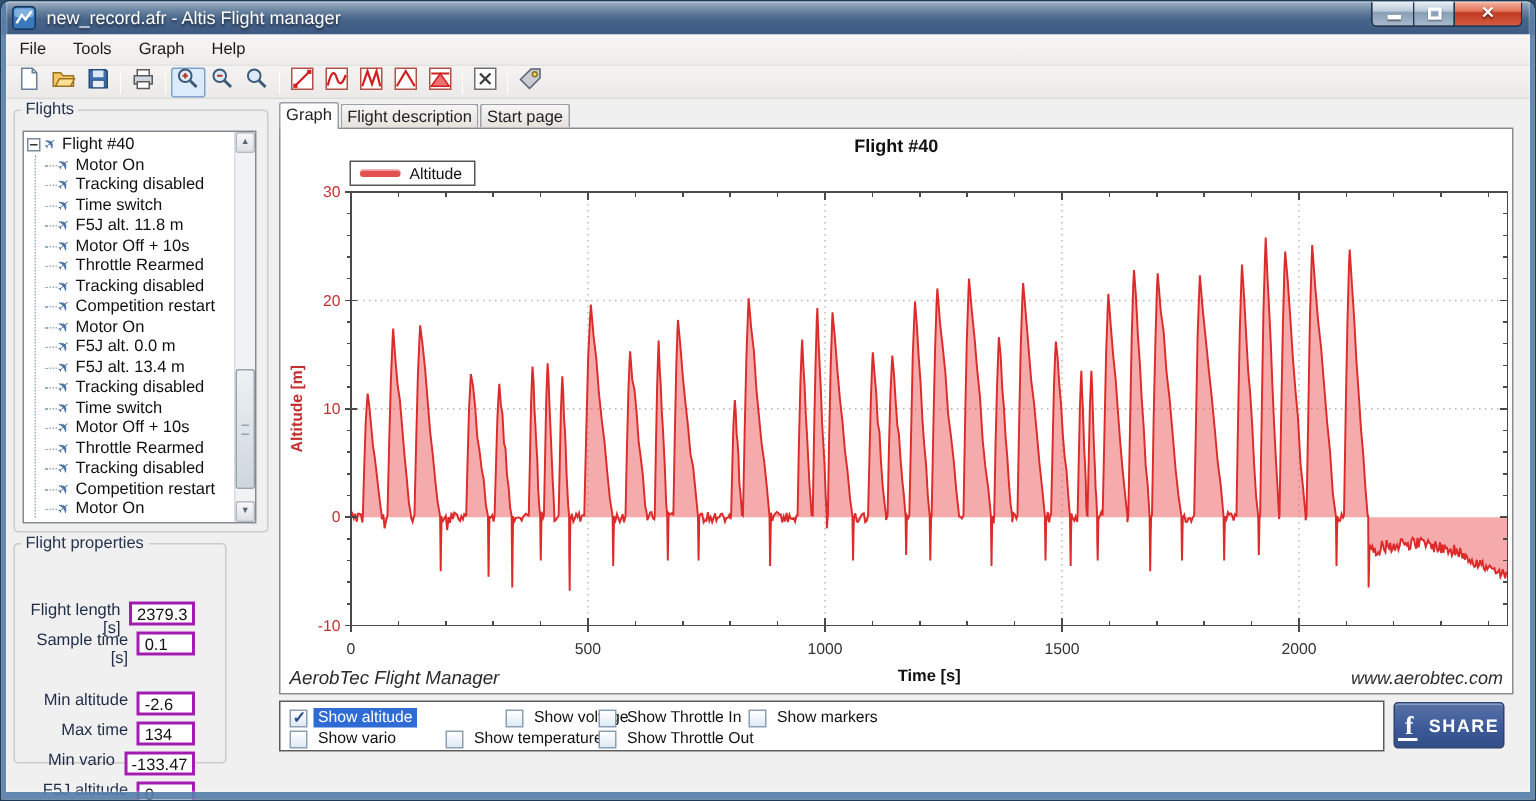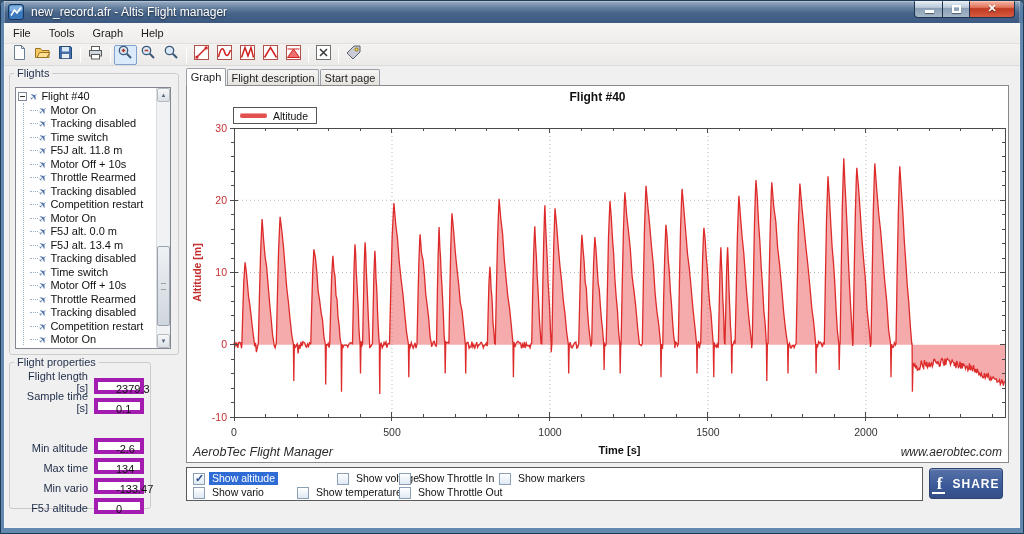--- a/index.html
+++ b/index.html
@@ -65,24 +65,24 @@
   .sb { position:absolute; right:0; top:0; bottom:0; width:14px; background:#f0f2f4; border-left:1px solid #d8dbdf; }
   .sb-btn { position:absolute; left:0; width:13px; height:14px; border:1px solid #b5bac1; border-radius:2px;
     background:linear-gradient(#f7f8fa,#dce0e5); font-size:6px; color:#56677a; text-align:center; line-height:13px; }
   .sb-up { top:0; } .sb-down { bottom:0; }
   .sb-thumb { position:absolute; left:0; top:158px; width:13px; height:80px; border:1px solid #9aa4ae;
     border-radius:2px; background:linear-gradient(#eef1f4,#cfd6dd); }
   .sb-thumb::after { content:""; position:absolute; left:3px; right:3px; top:50%; height:5px; margin-top:-3px;
     border-top:1px solid #98a2ac; border-bottom:1px solid #98a2ac; }
 
   .fs-props { left:8px; top:355px; width:142px; height:153px; }
-  .prop-row { position:absolute; left:4px; right:6px; height:16px; display:flex; align-items:flex-end; }
+  .prop-row { position:absolute; left:4px; right:20px; height:16px; display:flex; align-items:flex-start;margin-top:23px; }
   .prop-label { width:106px; text-align:right; font-size:11px; color:#1f2c48; padding-right:6px; }
-  .prop-field { width:50px; height:16px; background:#fff; border:4px solid #a21caf; font-size:11px;
-    color:#111; padding:1px 18px; line-height:13px; }
+  .prop-field { width:50px; height:16px; background:#fff; border:2px solid #a21caf; font-size:11px;
+    color:#111; padding:1px 3px; line-height:13px; }
 
   
   .tabstrip { position:absolute; left:185px; top:67px; height:18px; }
   .tab { position:absolute; top:1px; height:16px; font-size:11px; color:#222; text-align:center;
     border:1px solid #9b9fa8; border-bottom:none; border-radius:2px 2px 0 0; padding-top:2px;
     background:linear-gradient(#f7f6f5,#e5e2dd); }
   .tab.active { top:0; height:18px; background:#fff; z-index:5; font-size:11px; }
   .chart-panel { position:absolute; left:185px; top:84px; width:823px; height:378px; background:#fff;
     border:1px solid #8a8a8a; }
   .chart-title { position:absolute; left:0; right:0; top:4px; text-align:center; font-size:12px;

